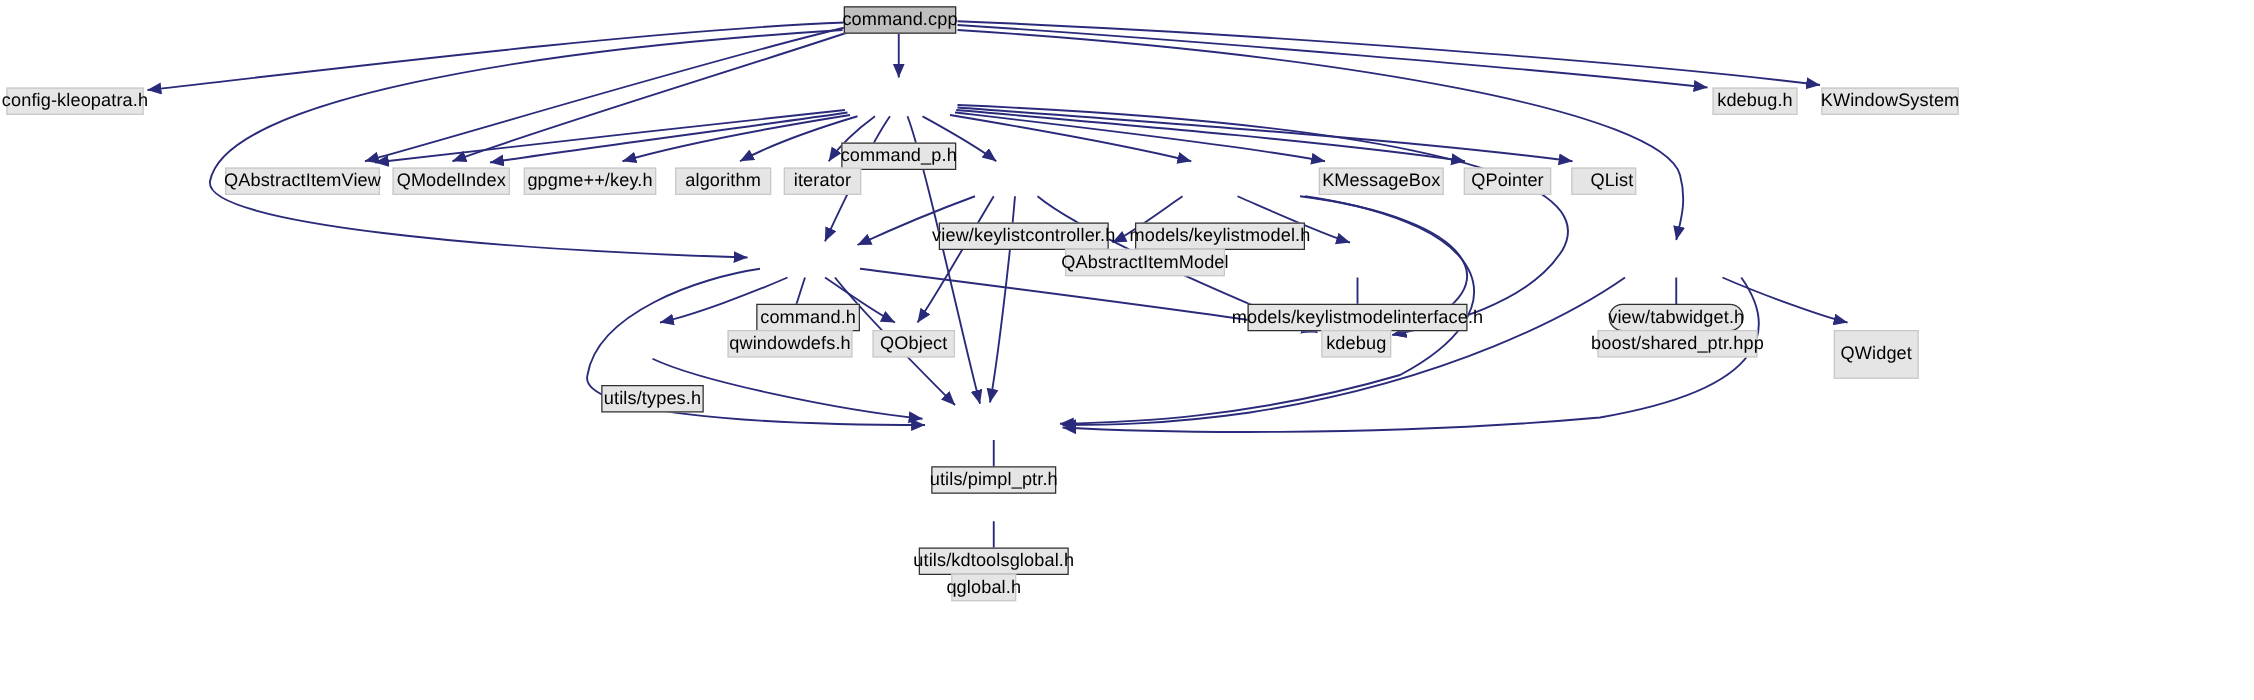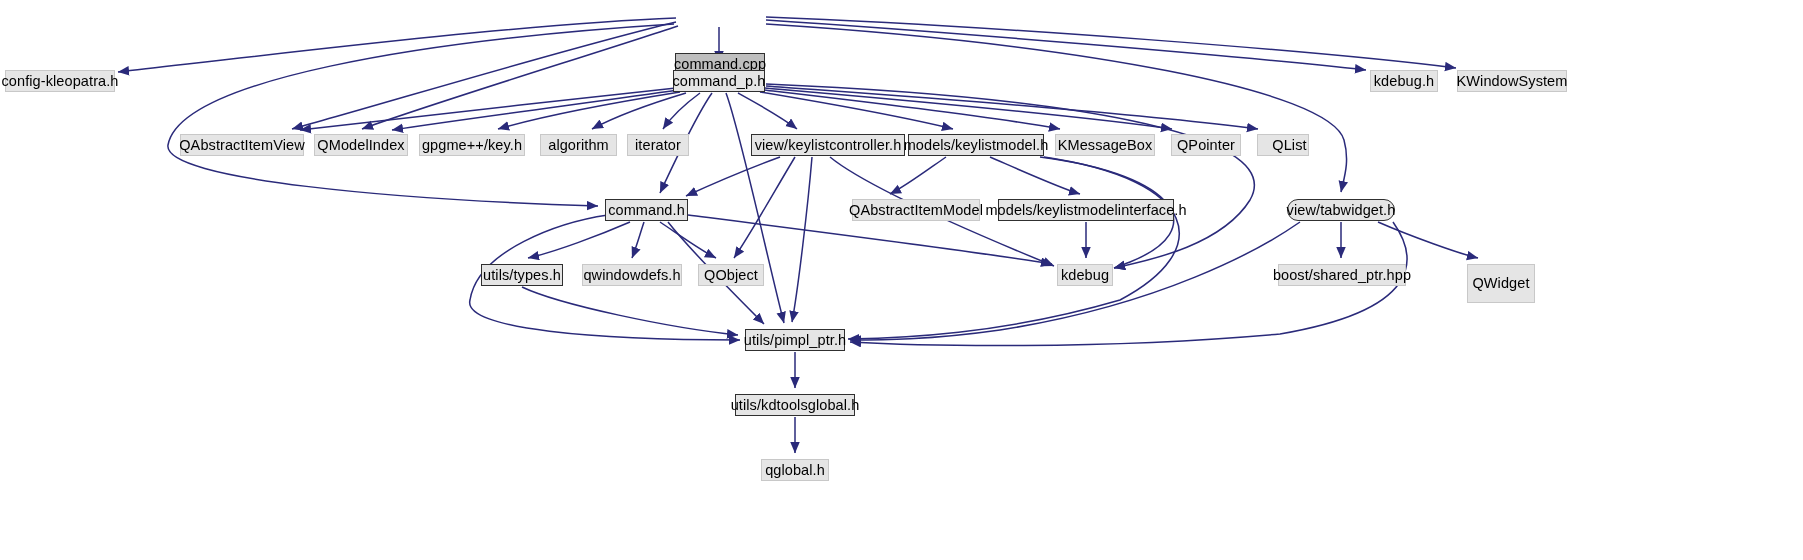--- a/index.html
+++ b/index.html
@@ -31,20 +31,21 @@
     background: #e5e5e5;
     border: 1px solid #c8c8c8;
     color: #000000;
     font-size: 14.5px;
     line-height: 1;
     white-space: nowrap;
     letter-spacing: 0.1px;
   }
   .node.local {
     border: 1.6px solid #303030;
+    margin-top: 44px;
   }
   .node.current {
     background: #bfbfbf;
     border: 1.6px solid #303030;
   }
   .node-label {
     display: block;
     padding: 0 7px;
   }
 </style>
@@ -98,21 +99,21 @@
         <path d="M 1341 222 L 1341 258" marker-end="url(#arrow)"></path>
         <path d="M 1378 222 C 1410 236 1460 254 1478 258" marker-end="url(#arrow)"></path>
         <path d="M 1300 222 C 1260 250 1160 305 1000 330 C 930 340 880 340 850 340" marker-end="url(#arrow)"></path>
         <path d="M 1393 222 C 1420 260 1420 310 1280 334 C 1100 350 920 346 850 342" marker-end="url(#arrow)"></path>
         <path d="M 608 215 C 560 222 478 250 470 300 C 462 330 600 340 740 340" marker-end="url(#arrow)"></path>
         <path d="M 795 352 L 795 388" marker-end="url(#arrow)"></path>
         <path d="M 795 417 L 795 453" marker-end="url(#arrow)"></path>
       </g>
   </svg>
   <div id="node-layer">
-      <div class="node current" style="left: 675px; top: 5px; width: 90px; height: 22px; margin-top: 48px;">
+      <div class="node current" style="left: 675px; top: 5px; width: 90px; height: 22px;">
         <span class="node-label">command.cpp</span>
       </div>
       <div class="node" style="left: 5px; top: 70px; width: 110px; height: 22px;">
         <span class="node-label">config-kleopatra.h</span>
       </div>
       <div class="node local" style="left: 673px; top: 70px; width: 92px; height: 22px;">
         <span class="node-label">command_p.h</span>
       </div>
       <div class="node" style="left: 1370px; top: 70px; width: 68px; height: 22px;">
         <span class="node-label">kdebug.h</span>
@@ -128,21 +129,21 @@
       </div>
       <div class="node" style="left: 419px; top: 134px; width: 106px; height: 22px;">
         <span class="node-label">gpgme++/key.h</span>
       </div>
       <div class="node" style="left: 540px; top: 134px; width: 77px; height: 22px;">
         <span class="node-label">algorithm</span>
       </div>
       <div class="node" style="left: 627px; top: 134px; width: 62px; height: 22px;">
         <span class="node-label">iterator</span>
       </div>
-      <div class="node local" style="left: 751px; top: 134px; width: 154px; height: 22px; justify-content: center;">
+      <div class="node local" style="left: 751px; top: 134px; width: 136px; height: 22px; justify-content: center;">
         <span class="node-label">view/keylistcontroller.h</span>
       </div>
       <div class="node local" style="left: 908px; top: 134px; width: 136px; height: 22px;">
         <span class="node-label">models/keylistmodel.h</span>
       </div>
       <div class="node" style="left: 1055px; top: 134px; width: 100px; height: 22px;">
         <span class="node-label">KMessageBox</span>
       </div>
       <div class="node" style="left: 1171px; top: 134px; width: 70px; height: 22px;">
         <span class="node-label">QPointer</span>
@@ -179,17 +180,17 @@
       </div>
       <div class="node" style="left: 1467px; top: 264px; width: 68px; height: 39px;">
         <span class="node-label">QWidget</span>
       </div>
       <div class="node local" style="left: 745px; top: 329px; width: 100px; height: 22px;">
         <span class="node-label">utils/pimpl_ptr.h</span>
       </div>
       <div class="node local" style="left: 735px; top: 394px; width: 120px; height: 22px;">
         <span class="node-label">utils/kdtoolsglobal.h</span>
       </div>
-      <div class="node" style="left: 761px; top: 459px; width: 68px; height: 22px;">
+      <div class="node" style="left: 761px; top: 459px; width: 52px; height: 22px;">
         <span class="node-label">qglobal.h</span>
       </div>
     </div>
 </div>
 
 </body></html>

